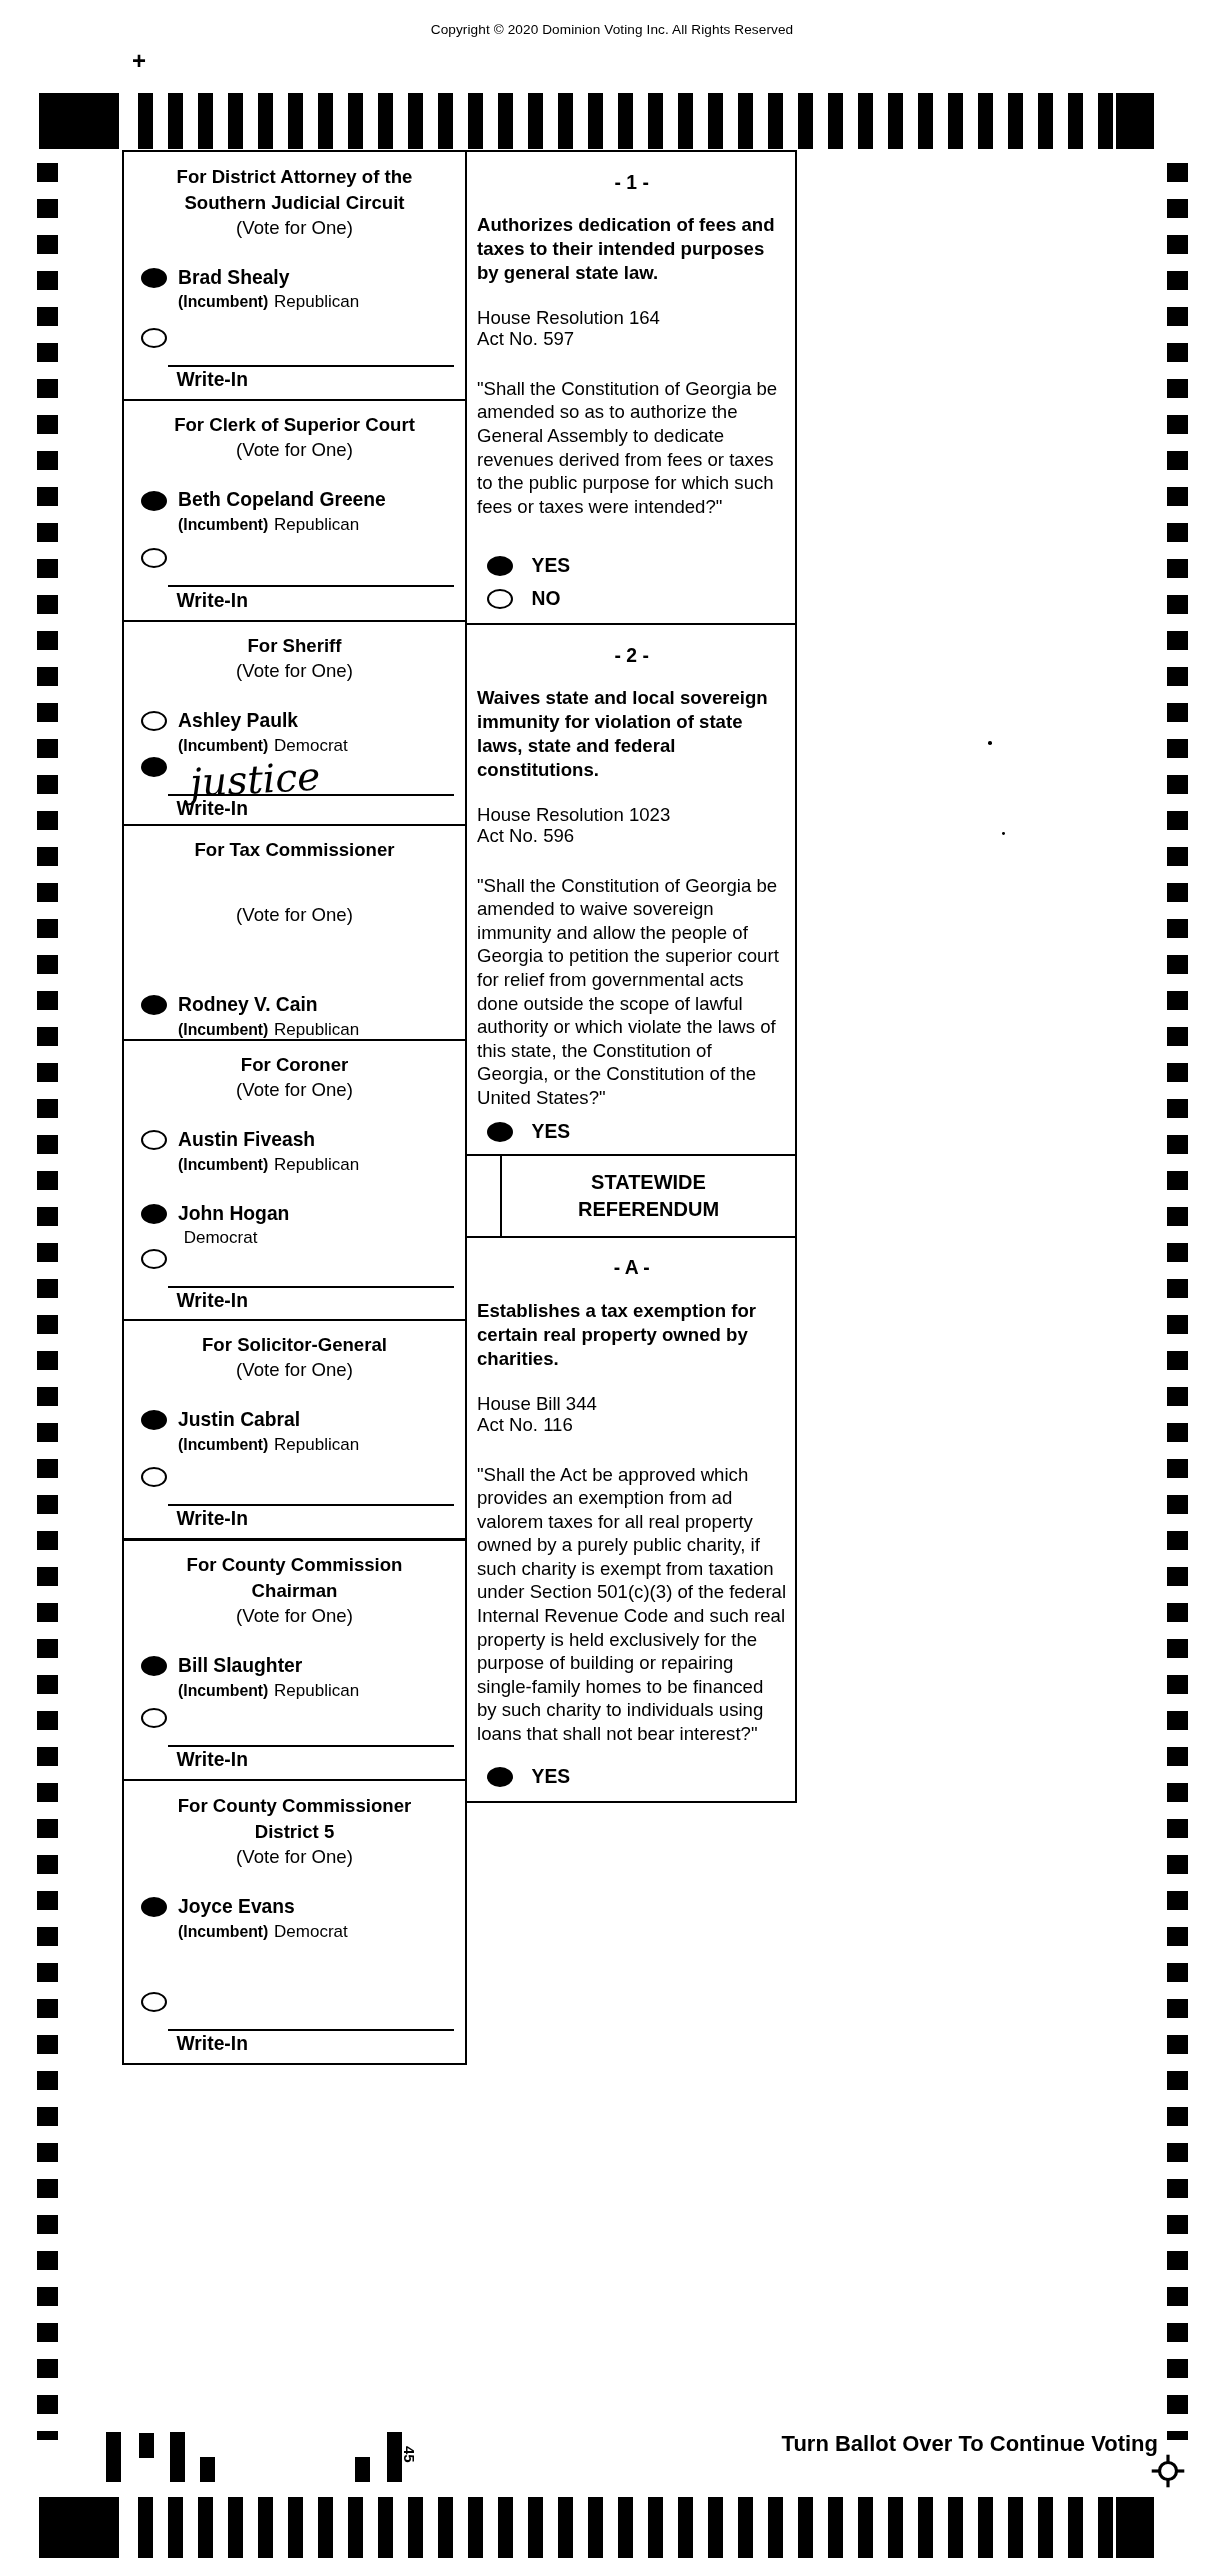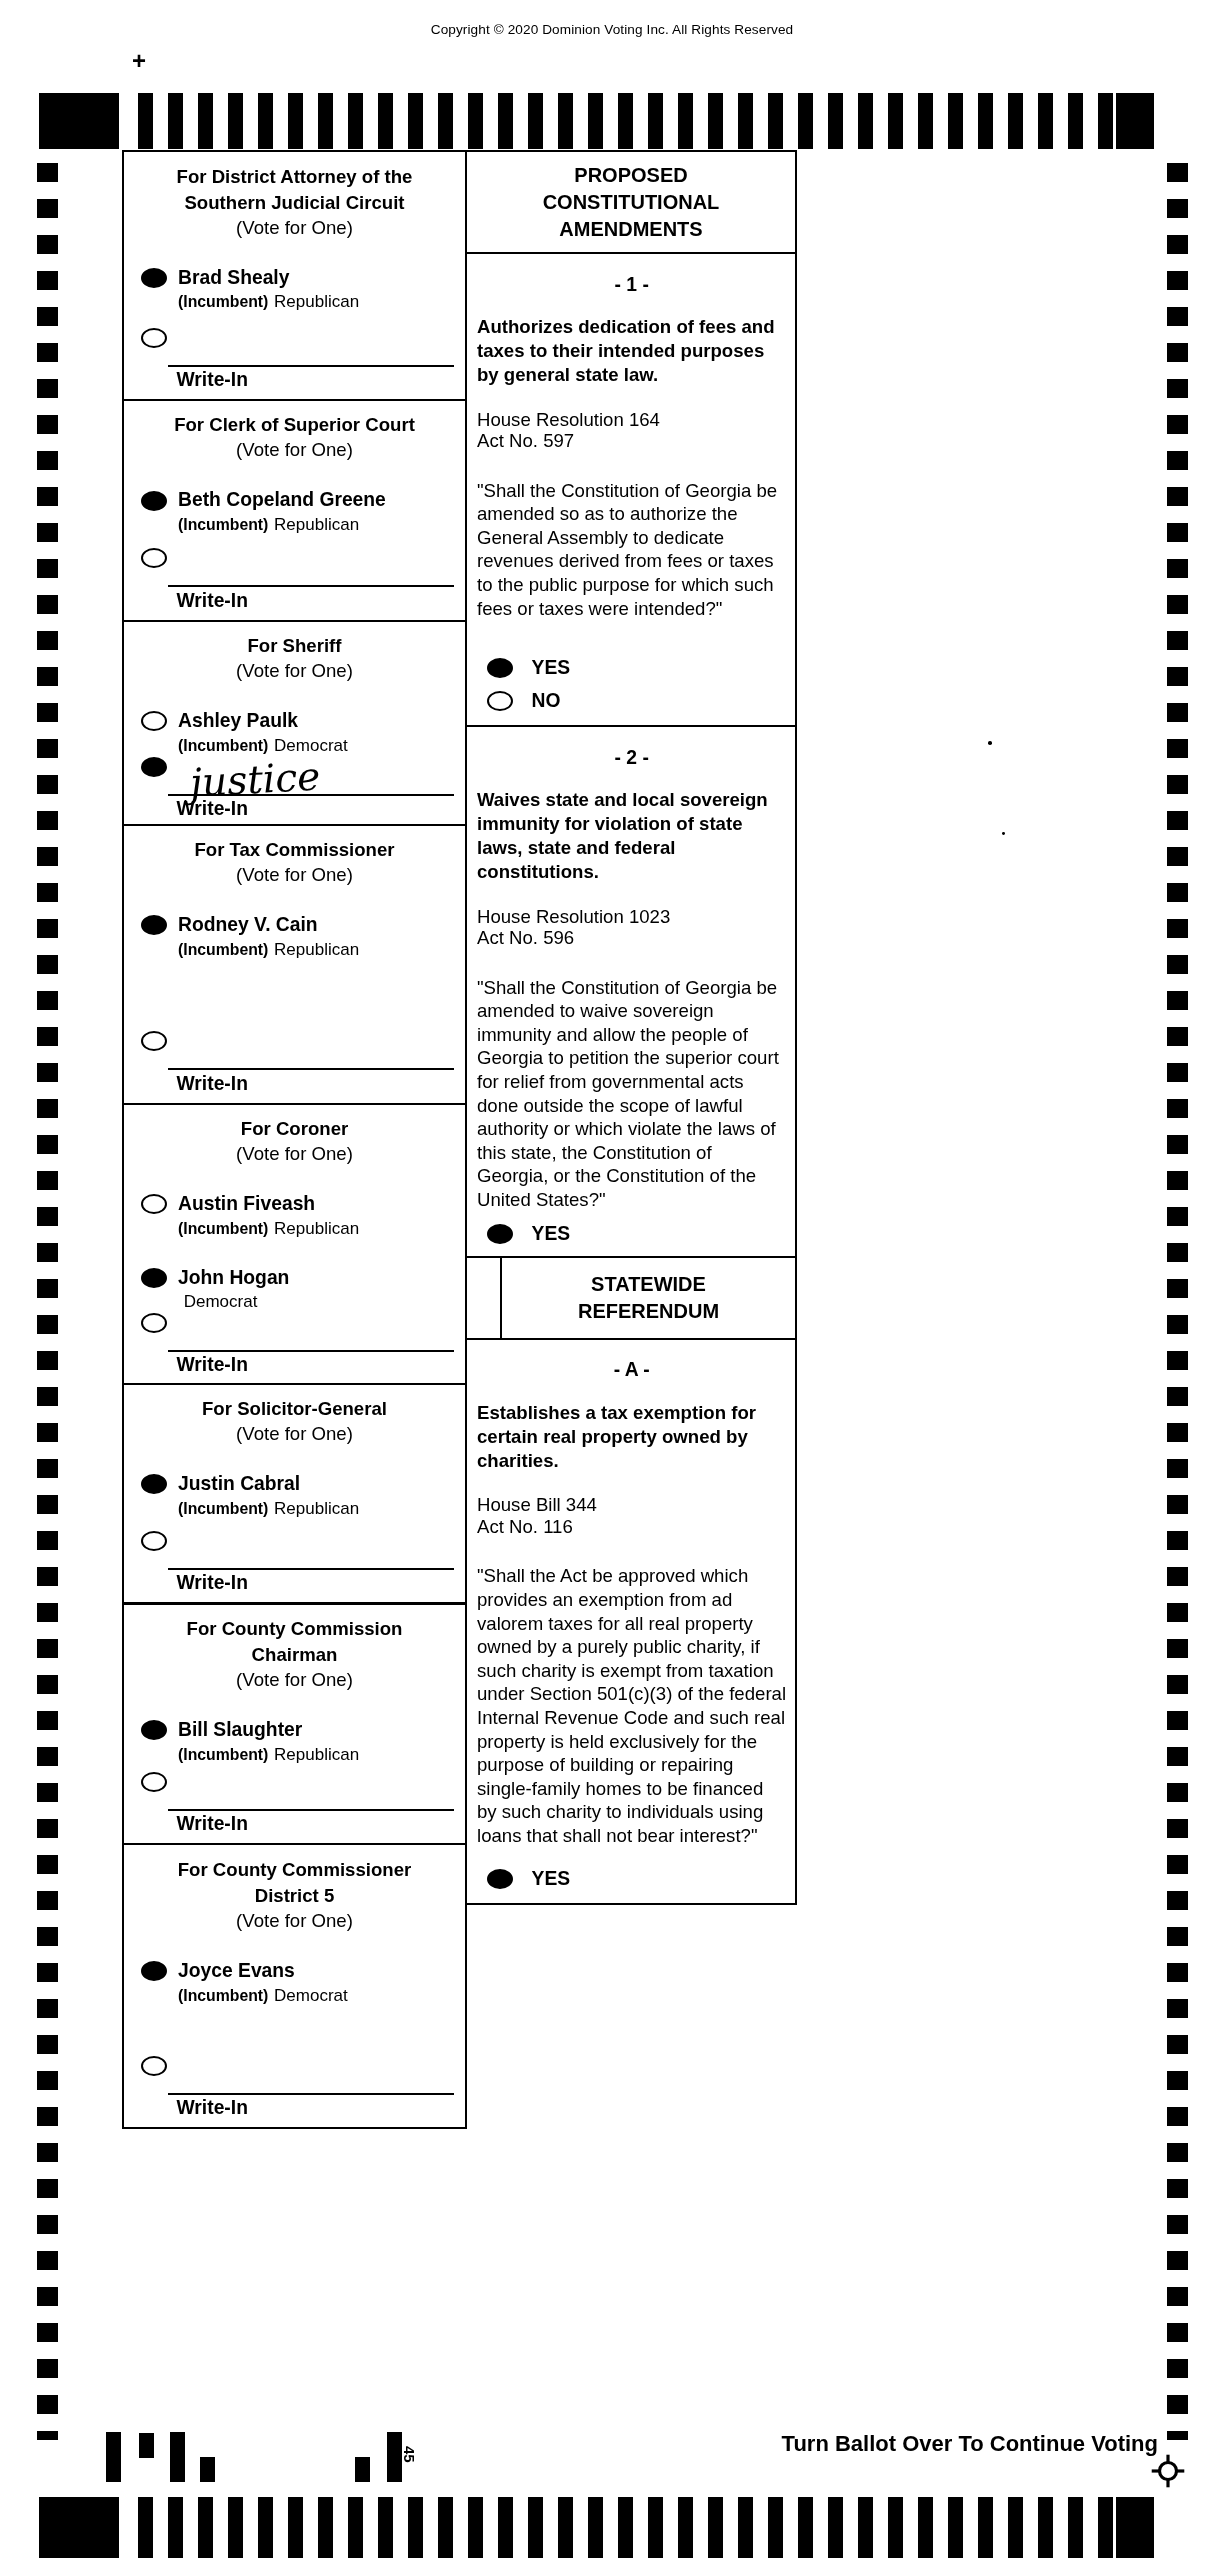--- a/index.html
+++ b/index.html
@@ -139,21 +139,21 @@
             <span class="opt-sub"><b class="sub-b">(Incumbent)</b><span class="sub-p">Democrat</span></span>
           </span>
         </div>
         <div class="write-in">
           <span class="bubble wi-bubble filled"></span>
           <span class="handwriting">justice</span>
           <div class="wi-line"></div>
           <div class="wi-label">Write-In</div>
         </div>
       </div>
-      <div class="contest-box" style="height: 281px;">
+      <div class="contest-box" style="height: 217px; gap: 40px;">
         <div class="c-title">
           <div class="c-title-line">For Tax Commissioner</div>
         </div>
         <div class="c-instr">(Vote for One)</div>
         <div class="opt">
           <span class="bubble filled"></span>
           <span class="opt-text">
             <span class="opt-name">Rodney V. Cain</span>
             <span class="opt-sub"><b class="sub-b">(Incumbent)</b><span class="sub-p">Republican</span></span>
           </span>
@@ -240,25 +240,20 @@
           </span>
         </div>
         <div class="write-in">
           <span class="bubble wi-bubble"></span>
           <div class="wi-line"></div>
           <div class="wi-label">Write-In</div>
         </div>
       </div>
     </div>
   <div class="col-right" id="col-right">
-      <div class="section-header" style="height: 104px;">
-        <div class="sh-line">PROPOSED</div>
-        <div class="sh-line">CONSTITUTIONAL</div>
-        <div class="sh-line">AMENDMENTS</div>
-      </div>
       <div class="measure" style="height: 475px;">
         <div class="m-number">- 1 -</div>
         <div class="m-summary">Authorizes dedication of fees and taxes to their intended purposes by general state law.</div>
         <div class="m-refs">
           <div class="m-ref-line">House Resolution 164</div>
           <div class="m-ref-line">Act No. 597</div>
         </div>
         <div class="m-question">"Shall the Constitution of Georgia be amended so as to authorize the General Assembly to dedicate revenues derived from fees or taxes to the public purpose for which such fees or taxes were intended?"</div>
         <div class="m-choices">
           <div class="choice">

